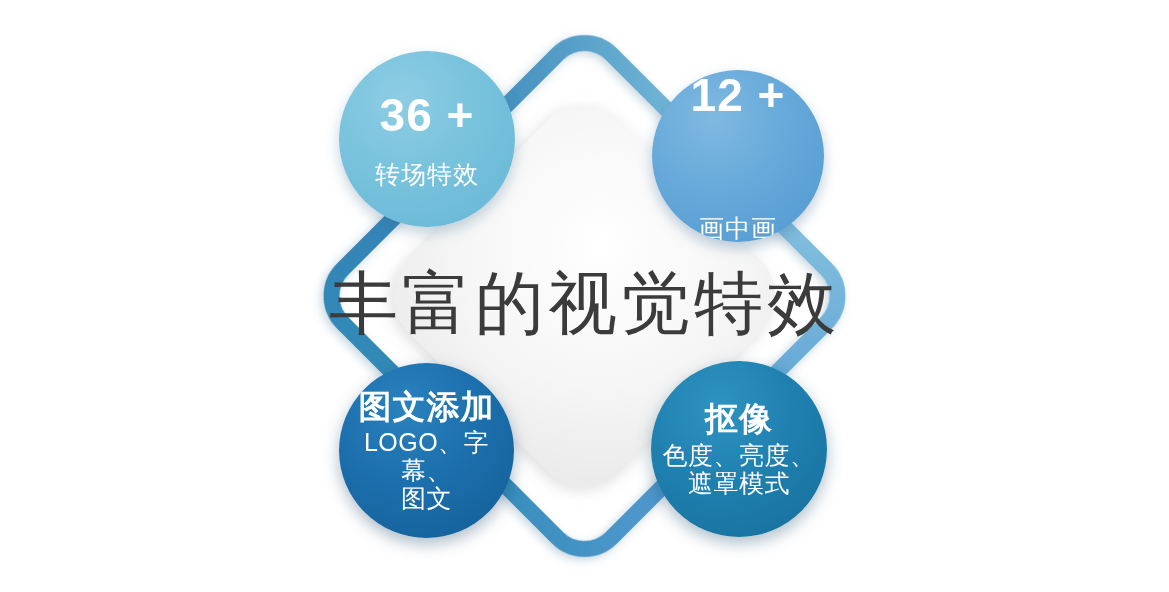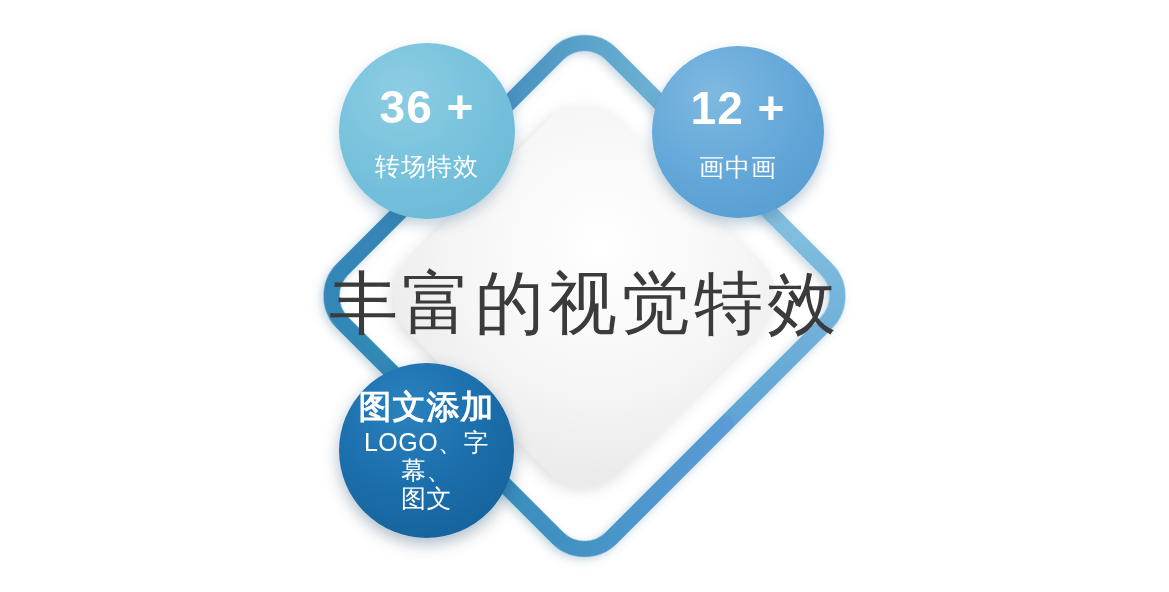--- a/index.html
+++ b/index.html
@@ -74,28 +74,29 @@
   }
   .bub-sub-cn {
     font-size: 25px;
     font-weight: normal;
     line-height: 1.22;
     letter-spacing: 0.5px;
   }
 
   
   #bubble-transitions {
-    left: 339px; top: 43px; width: 176px; height: 176px;
+    left: 339px; top: 51px; width: 176px; height: 176px;
     background: radial-gradient(circle at 36% 28%, #8ecde4 0%, #79c3dd 42%, #66b6d6 100%);
     box-shadow: 0 6px 14px rgba(60,110,140,0.30);
   }
   #bubble-pip {
-    left: 652px; top: 46px; width: 172px; height: 172px;
+    left: 652px; top: 70px; width: 172px; height: 172px;
     background: radial-gradient(circle at 36% 28%, #7fb9e0 0%, #66a9da 45%, #5199cf 100%);
     box-shadow: 0 6px 14px rgba(50,95,140,0.32);
+    justify-content: space-between;
   }
   #bubble-textgraphic {
     left: 339px; top: 363px; width: 175px; height: 175px;
     background: radial-gradient(circle at 38% 26%, #2a82bd 0%, #1b6fac 45%, #145d94 100%);
     box-shadow: 0 6px 16px rgba(20,60,95,0.35);
   }
   #bubble-keying {
     left: 651px; top: 361px; width: 176px; height: 176px;
     background: radial-gradient(circle at 38% 26%, #2e93c1 0%, #1f80b0 45%, #176d99 100%);
     box-shadow: 0 6px 16px rgba(20,70,100,0.35);
@@ -183,14 +184,20 @@
     <div class="txt bub-sub-lite">画中画</div>
   </div>
 
   <div class="bubble" id="bubble-textgraphic">
     <span class="gloss"></span>
     <div class="txt bub-title-cn">图文添加</div>
     <div class="txt bub-sub-cn">LOGO、字幕、</div>
     <div class="txt bub-sub-cn">图文</div>
   </div>
 
+  <div class="bubble" id="bubble-keying">
+    <span class="gloss"></span>
+    <div class="txt bub-title-cn">抠像</div>
+    <div class="txt bub-sub-cn">色度、亮度、</div>
+    <div class="txt bub-sub-cn">遮罩模式</div>
+  </div>
 
 </div>
 
 </body></html>

